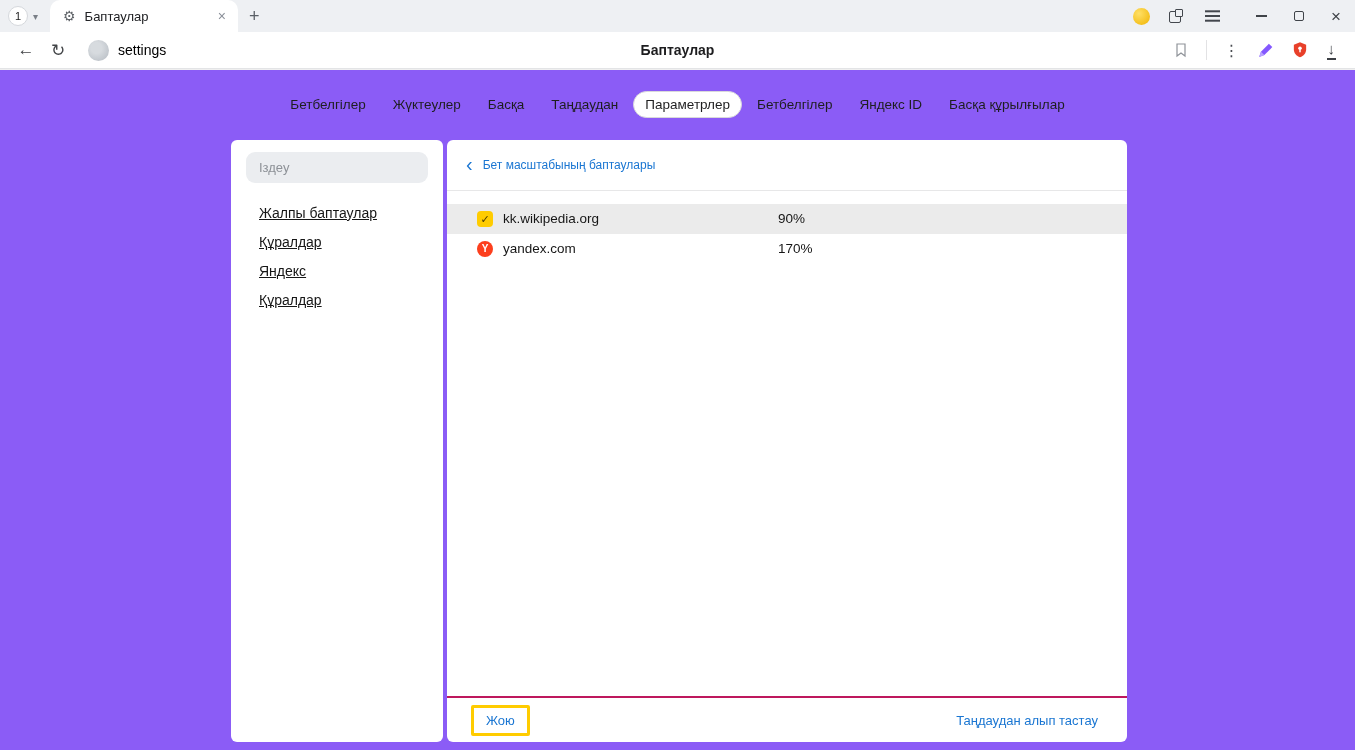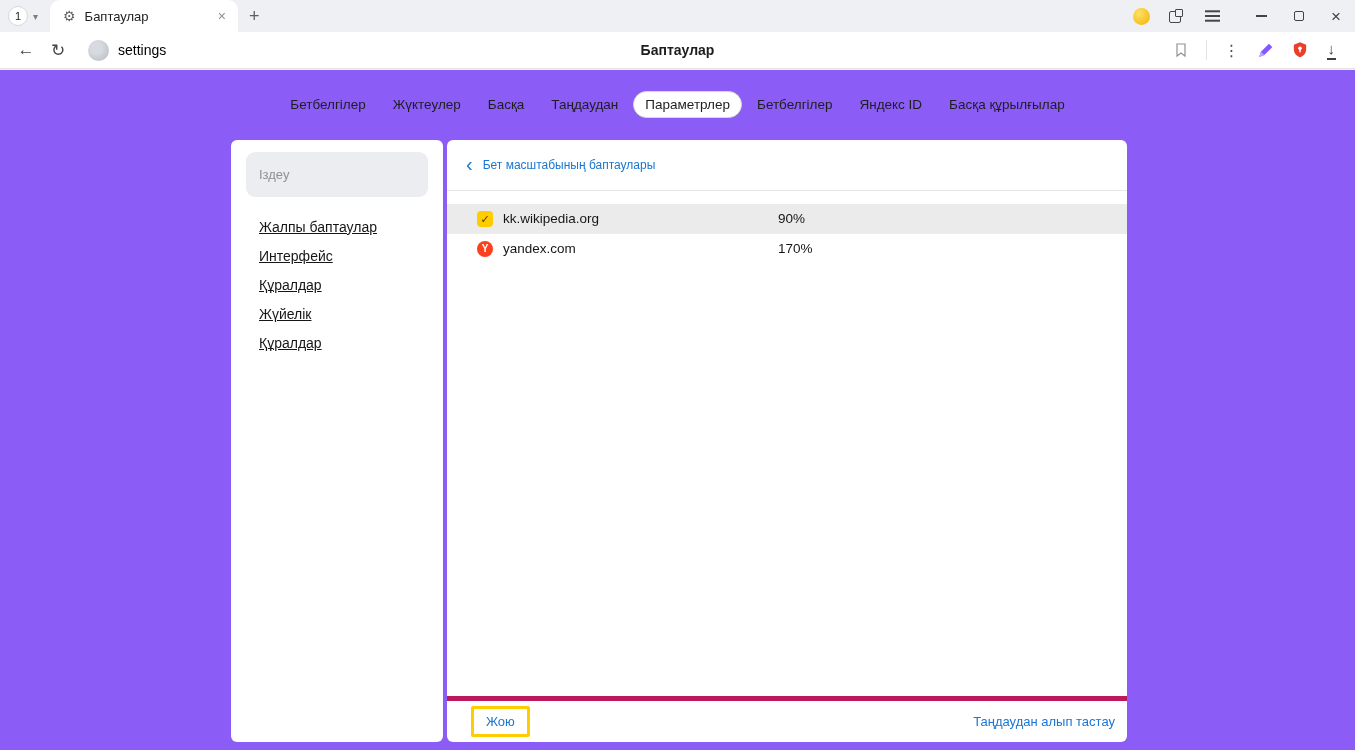--- a/index.html
+++ b/index.html
@@ -46,43 +46,43 @@
   .dl-icon::after{content:'';position:absolute;left:1px;right:1px;bottom:0;height:1.6px;background:#3c3f44;}
   svg.toolbar-svg{display:block;cursor:pointer;}
 
   
   .content{position:absolute;top:70px;left:0;right:0;bottom:0;background:#8b5cf6;}
   .settings-nav{display:flex;justify-content:center;align-items:center;gap:3px;padding-top:21px;}
   .nav-item{font-size:13.5px;color:#1e1e1f;padding:5px 11px;border:1px solid transparent;border-radius:15px;cursor:pointer;white-space:nowrap;}
   .nav-item.active{background:#fff;border-color:#d9d9db;}
 
   .sidebar-card{position:absolute;left:231px;top:70px;width:212px;height:602px;background:#fff;border-radius:6px;}
-  .search-input{display:block;width:182px;height:45px;margin:12px 15px 0 15px;background:#ebedf0;border:none;border-radius:9px;
+  .search-input{display:block;width:182px;height:31px;margin:12px 15px 0 15px;background:#ebedf0;border:none;border-radius:9px;
     padding:0 13px;font-size:13px;color:#333;outline:none;}
   .search-input::placeholder{color:#8d9197;}
   .side-items{margin-top:15px;}
   .side-item{height:29px;display:flex;align-items:center;padding-left:28px;font-size:14px;color:#161616;cursor:pointer;text-decoration:underline;}
 
   .panel-card{position:absolute;left:447px;top:70px;width:680px;height:602px;background:#fff;border-radius:6px;}
   .panel-header{height:51px;display:flex;align-items:center;padding-left:19px;border-bottom:1px solid #e7e7e8;}
   .panel-back{color:var(--accent);font-size:20px;margin-right:10px;cursor:pointer;line-height:1;margin-top:-2px;}
   .panel-title{color:var(--accent);font-size:12px;}
   .zoom-rows{padding-top:13px;}
   .zoom-row{height:30px;position:relative;cursor:pointer;}
   .zoom-row.selected{background:#ebebeb;}
   .checkbox{position:absolute;left:30px;top:7px;width:16px;height:16px;background:var(--yellow);border-radius:4px;
     color:#4a3a00;font-size:11px;line-height:16px;text-align:center;font-weight:700;cursor:pointer;}
   .favicon{position:absolute;left:30px;top:7px;width:16px;height:16px;border-radius:50%;background:var(--red);
     color:#fff;font-size:10px;line-height:16px;text-align:center;font-weight:700;}
   .site{position:absolute;left:56px;top:7px;font-size:13.5px;color:#161616;}
   .zoomv{position:absolute;left:331px;top:7px;font-size:13.5px;color:#161616;}
-  .panel-footer{position:absolute;left:0;right:0;bottom:0;height:46px;border-top:5px solid #be185d;display:flex;align-items:center;}
+  .panel-footer{position:absolute;left:0;right:0;bottom:0;height:46px;border-top:2px solid #be185d;display:flex;align-items:center;}
   .delete-btn{margin-left:24px;background:#fff;border:3px solid var(--yellow);color:var(--accent);font-size:13px;
     padding:5px 12px;border-radius:2px;cursor:pointer;}
-  .deselect{margin-left:auto;margin-right:12px;color:var(--accent);font-size:13px;cursor:pointer;text-decoration:none;}
+  .deselect{margin-left:auto;margin-right:29px;color:var(--accent);font-size:13px;cursor:pointer;text-decoration:none;}
 </style>
 </head>
 <body>
 
 <div class="window">
 
   <div class="tabbar">
     <div class="tab-counter">1</div>
     <span class="tab-chev">▾</span>
     <div class="tab">
@@ -138,23 +138,22 @@
         <div class="nav-item active">Параметрлер</div>
         <div class="nav-item">Бетбелгілер</div>
         <div class="nav-item">Яндекс ID</div>
         <div class="nav-item">Басқа құрылғылар</div>
       </div>
 
     <div class="sidebar-card">
       <input class="search-input" placeholder="Іздеу" style="">
       <div class="side-items">
           <div class="side-item">Жалпы баптаулар</div>
-          <div class="side-item">Интерфейс</div>
           <div class="side-item">Құралдар</div>
-          <div class="side-item">Жүйелік</div>
+          <div class="side-item">Яндекс</div>
           <div class="side-item">Құралдар</div>
         </div>
     </div>
 
     <div class="panel-card">
       <div class="panel-header">
         <span class="panel-back">‹</span>
         <span class="panel-title">Бет масштабының баптаулары</span>
       </div>
       <div class="zoom-rows">

